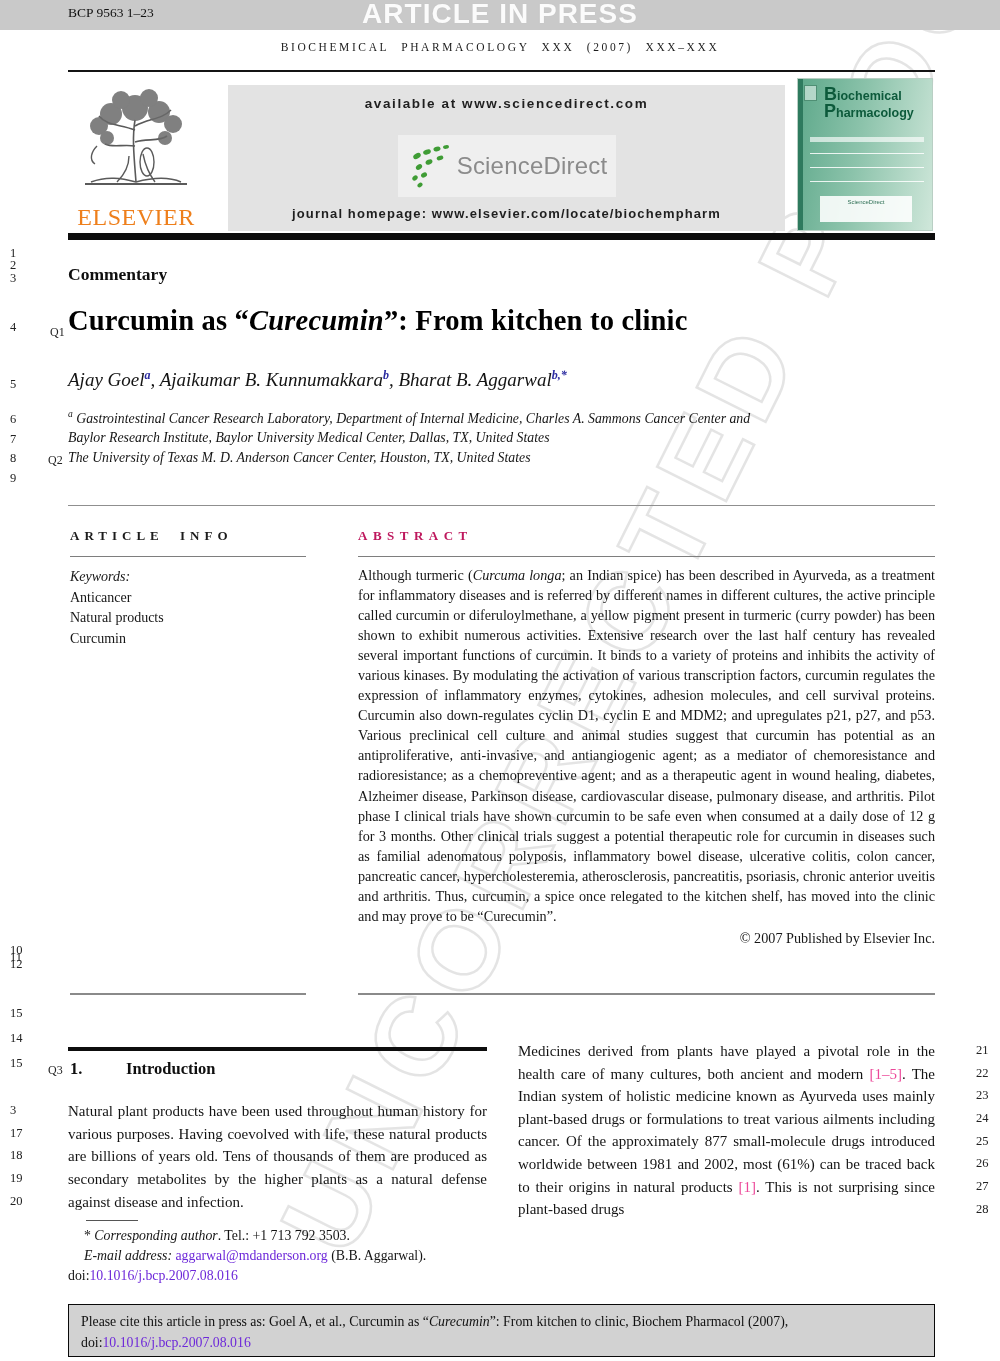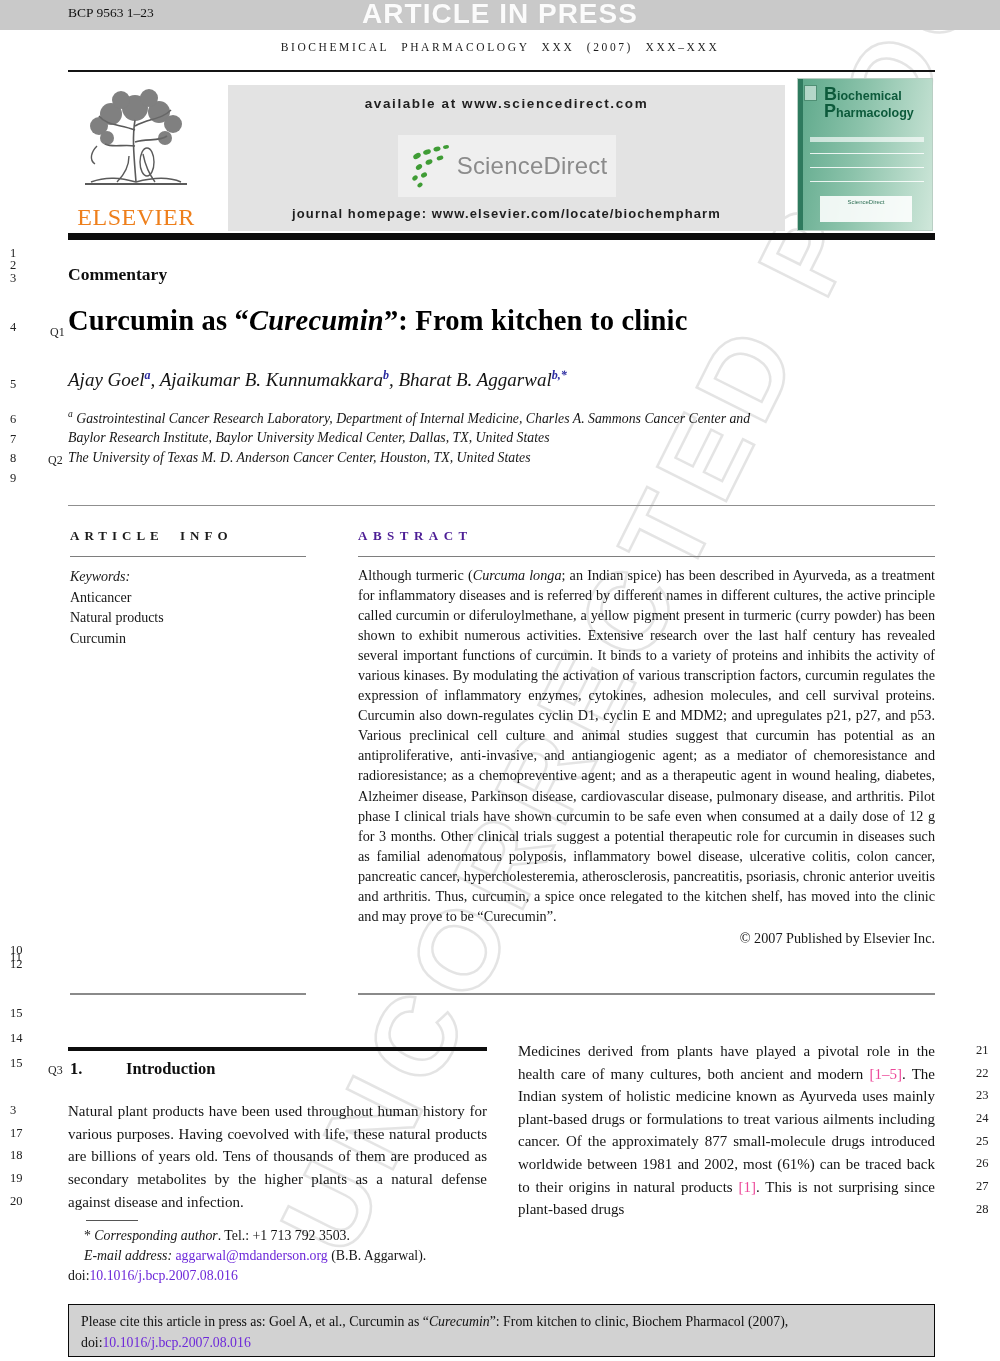--- a/index.html
+++ b/index.html
@@ -73,21 +73,21 @@
   .title .it { font-style:italic; }
   .authors { left:68px; top:368px; font-size:19px; font-style:italic; color:#141414; }
   .authors sup { font-size:12px; color:#2b2ba0; font-weight:bold; }
   .affils { left:68px; top:405px; width:820px; font-style:italic; font-size:13.8px; line-height:19.8px; color:#151515; }
   .affils sup { font-size:9.5px; color:#151515; }
 
   .rule-mid { left:68px; top:505px; width:867px; height:1px; background:#8f8f8f; }
 
   
   .info-head { left:70px; top:528px; font-size:13px; font-weight:600; letter-spacing:5px; word-spacing:8px; color:#1c1c1c; }
-  .abs-head  { left:358px; top:528px; font-size:13px; font-weight:600; letter-spacing:5.5px; color:#4c1d95; }
+  .abs-head  { left:358px; top:528px; font-size:13px; font-weight:600; letter-spacing:5.5px; color:#be185d; }
   .rule-info { left:70px;  top:556px; width:236px; height:1px; background:#7e7e7e; }
   .rule-abs  { left:358px; top:556px; width:577px; height:1px; background:#7e7e7e; }
   .keywords { left:70px; top:567px; width:240px; font-size:14px; line-height:20.5px; color:#161616; }
   .kw-label { font-style:italic; }
   .abstract { left:358px; top:565px; width:577px; font-size:14.2px; line-height:20.05px;
     text-align:justify; color:#161616; }
   .abstract .it { font-style:italic; }
   .copyright { text-align:right; margin-top:2px; }
   .rule-b-left { left:70px; top:993px; width:236px; height:1.5px; background:#8a8a8a; }
   .rule-b-abs  { left:358px; top:993px; width:577px; height:1.5px; background:#8a8a8a; }

